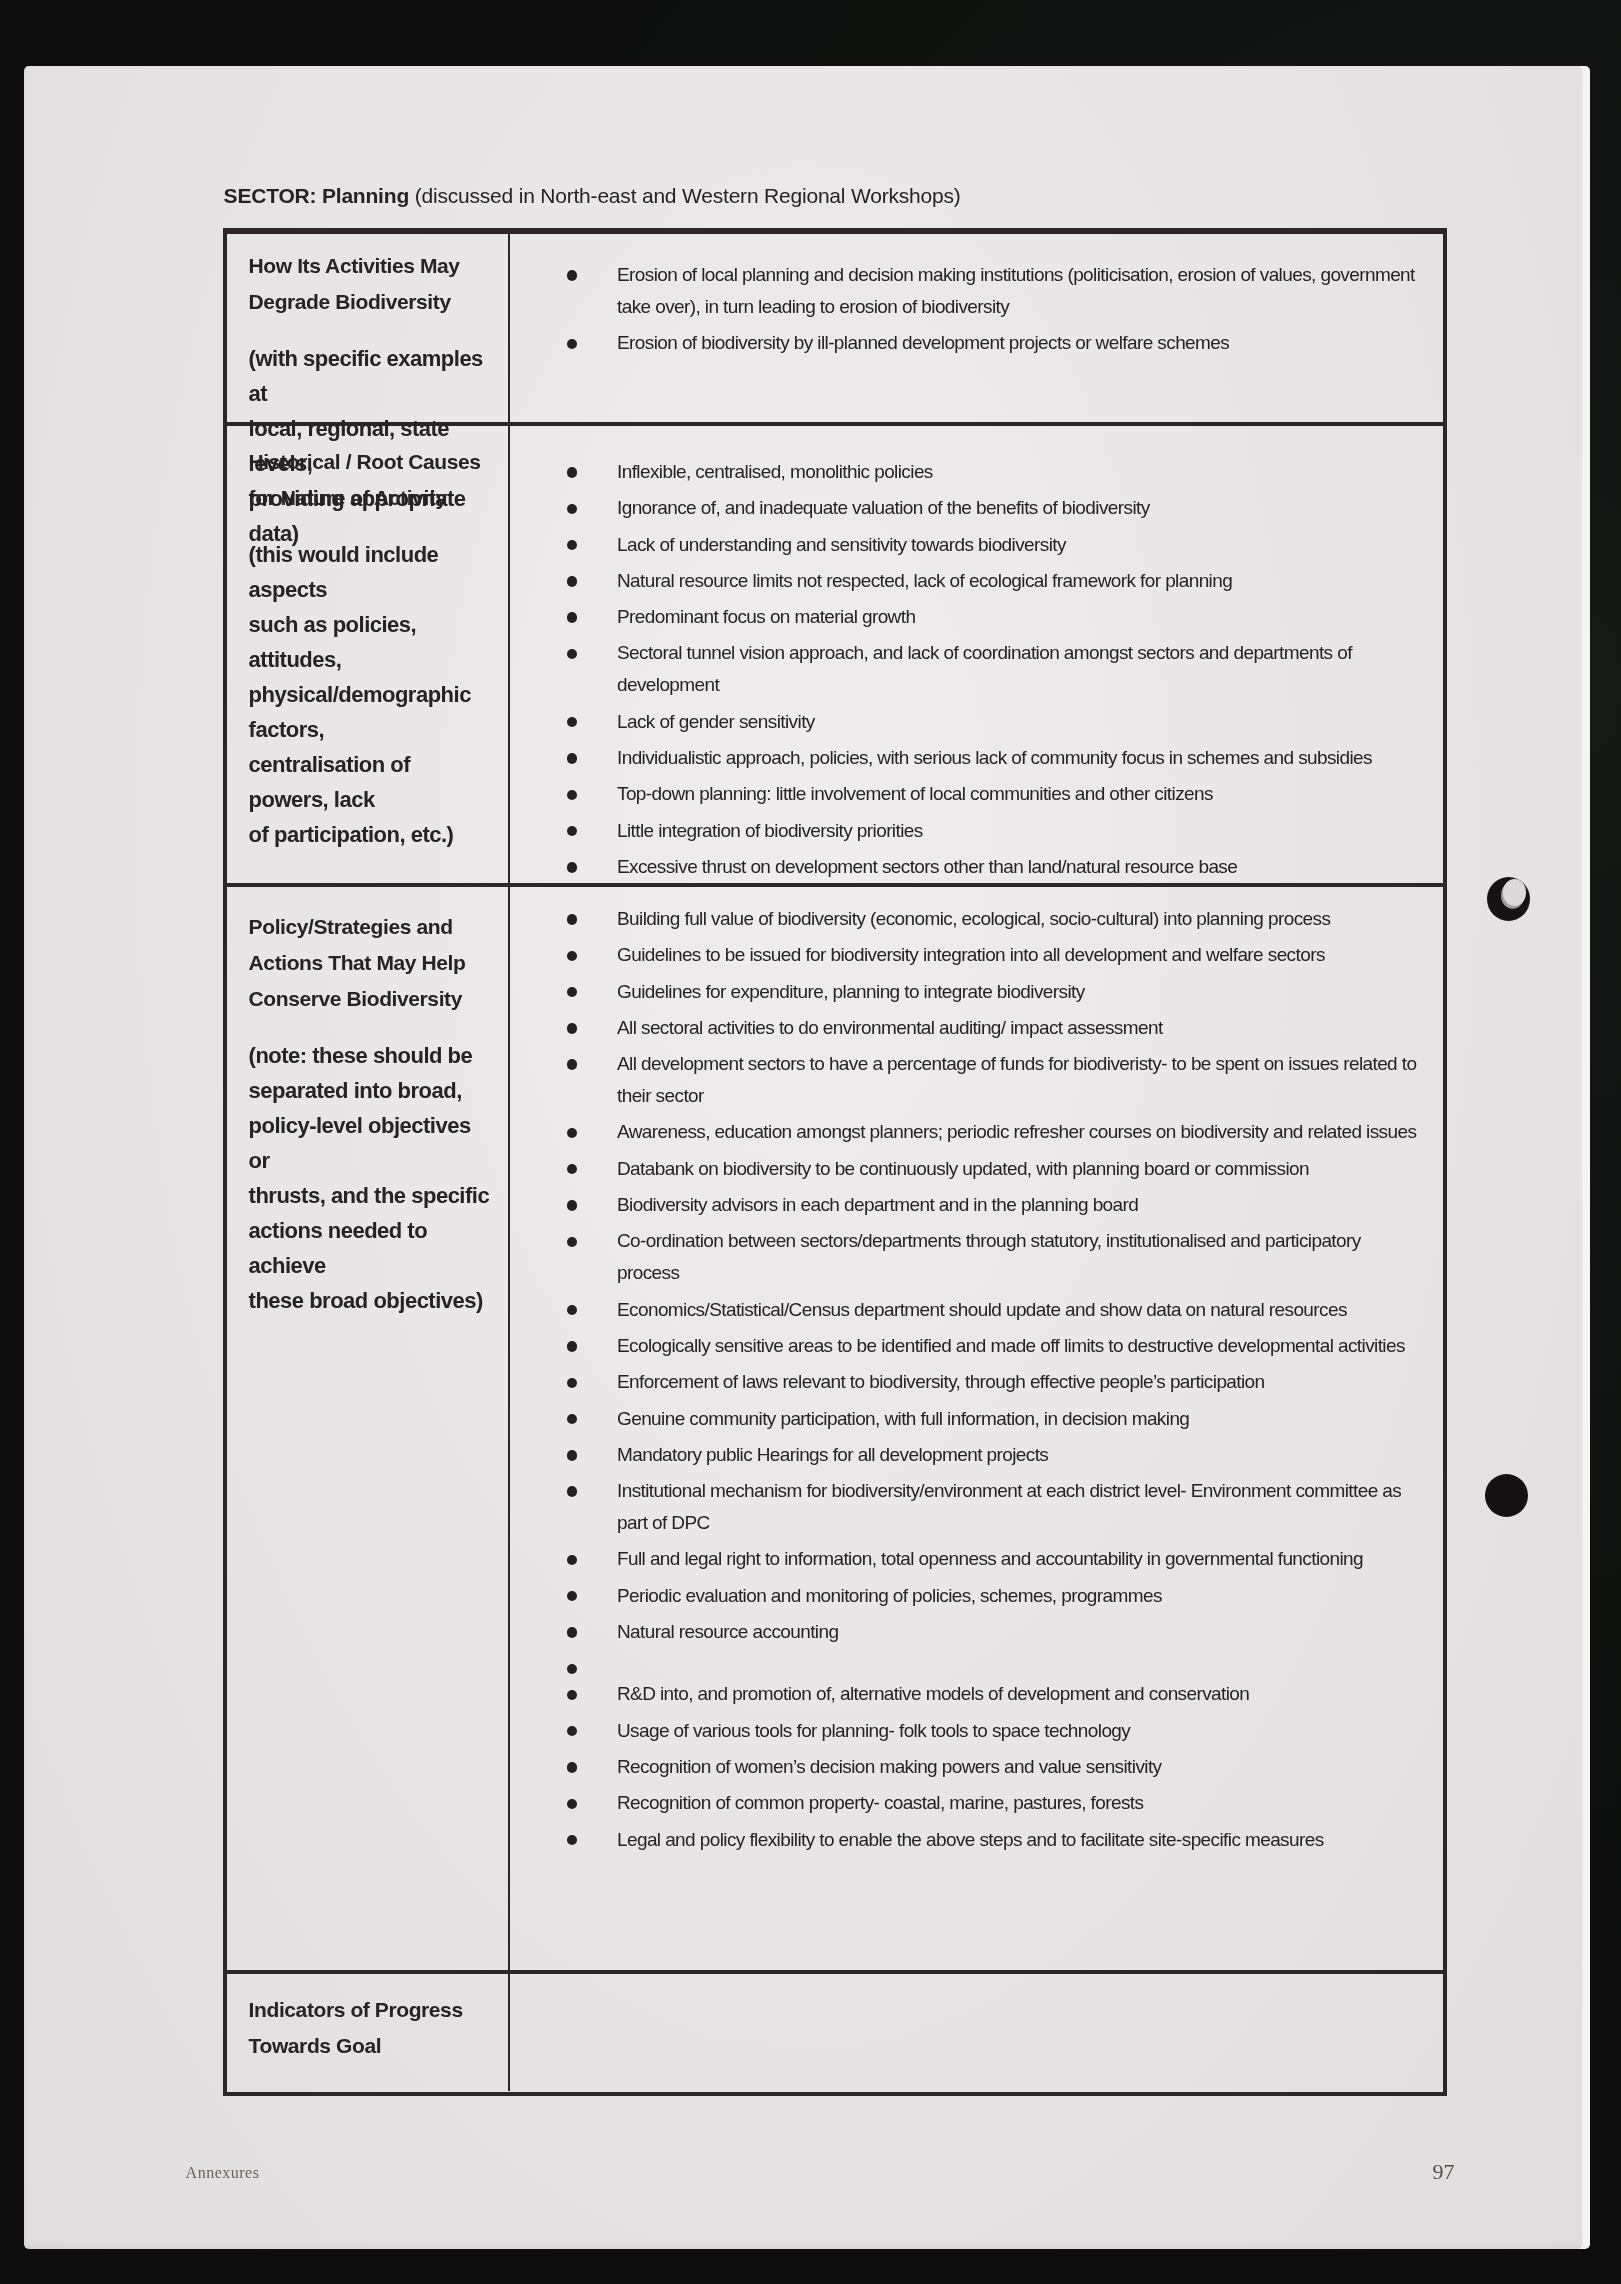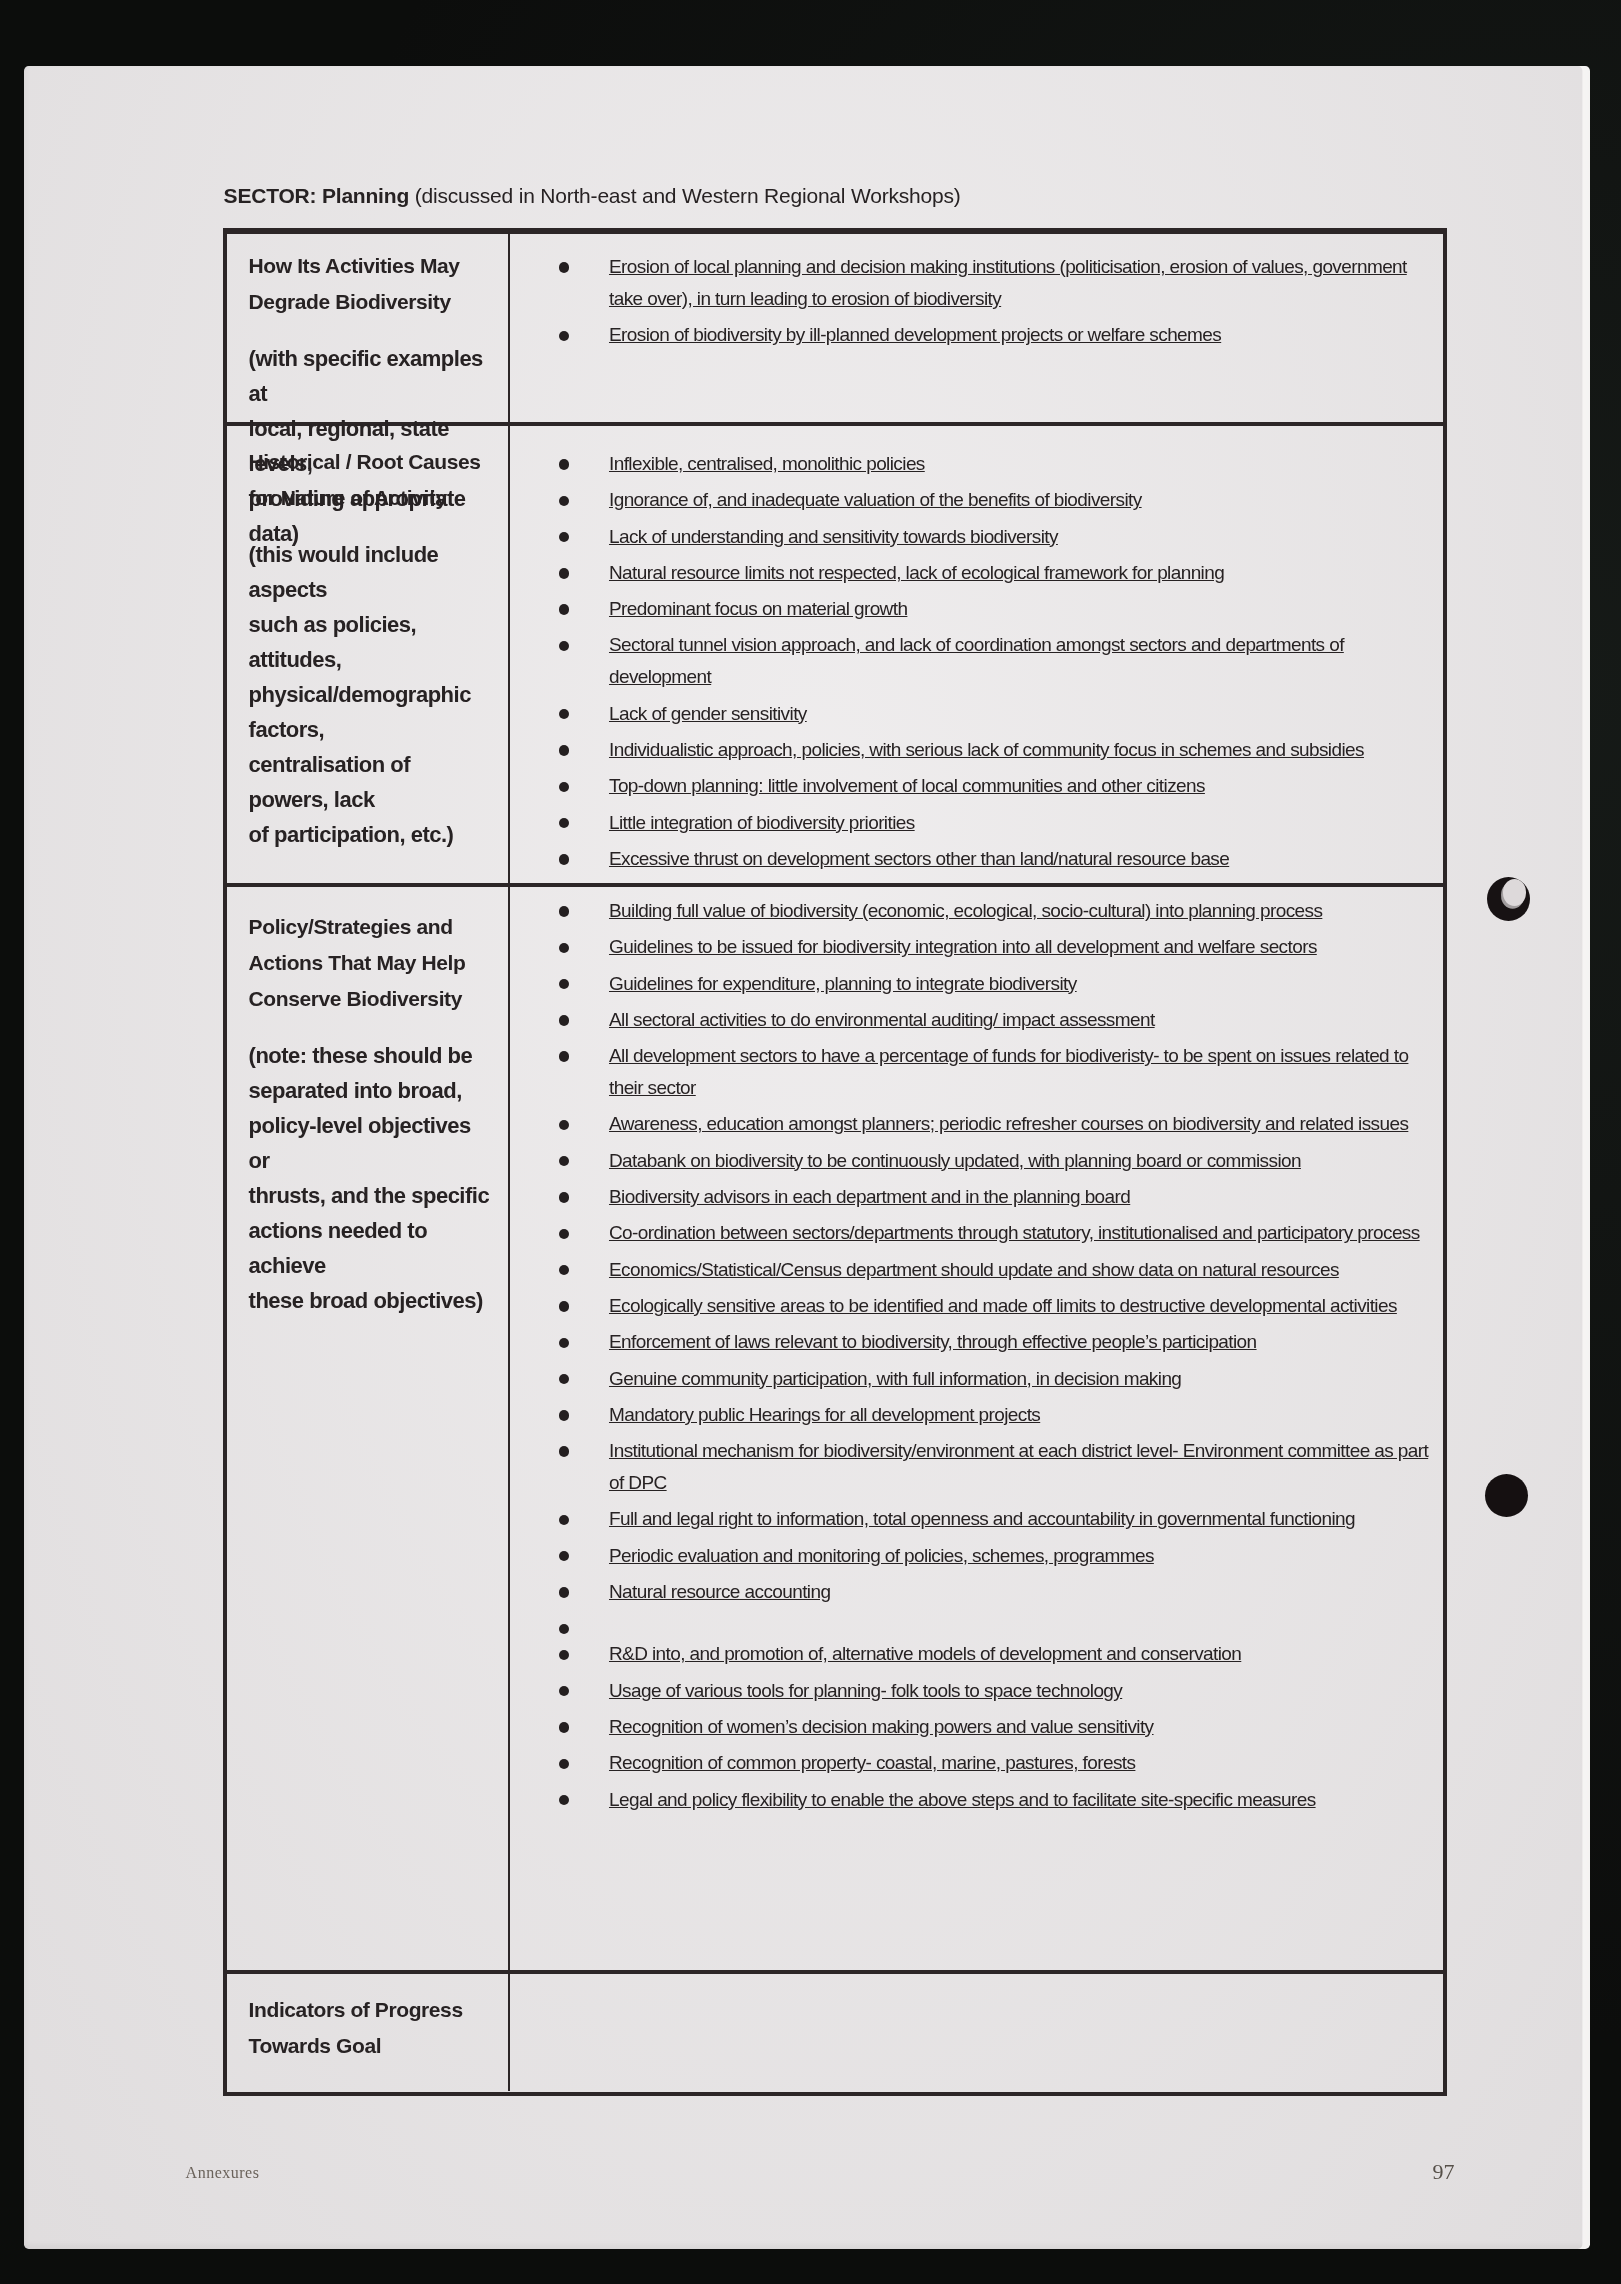--- a/index.html
+++ b/index.html
@@ -82,23 +82,22 @@
   .cnote {
     font-size: 22px;
     line-height: 35px;
     letter-spacing: -0.5px;
     margin-top: 21px;
     white-space: pre-line;
     font-weight: bold;
   }
   ul.blist {
     list-style: none;
-    margin: 4px;
+    margin: 12px;
     padding: 13.2px 4.7px 0 45px;
-    text-decoration: underline;
   }
   .r2 ul.blist { padding-top: 18px; }
   .r3 ul.blist { padding-top: 4px; }
   ul.blist li {
     display: flex;
     align-items: flex-start;
     margin: 0 0 4.3px 0;
   }
   .dot {
     flex: 0 0 10.4px;

